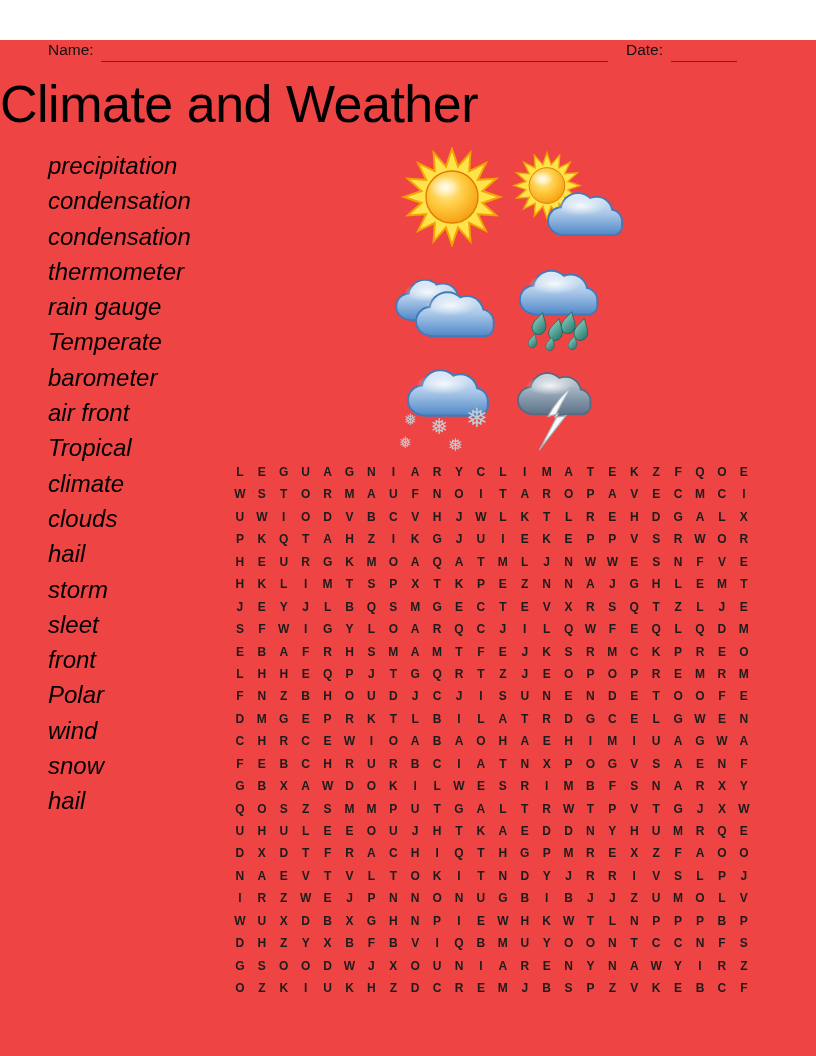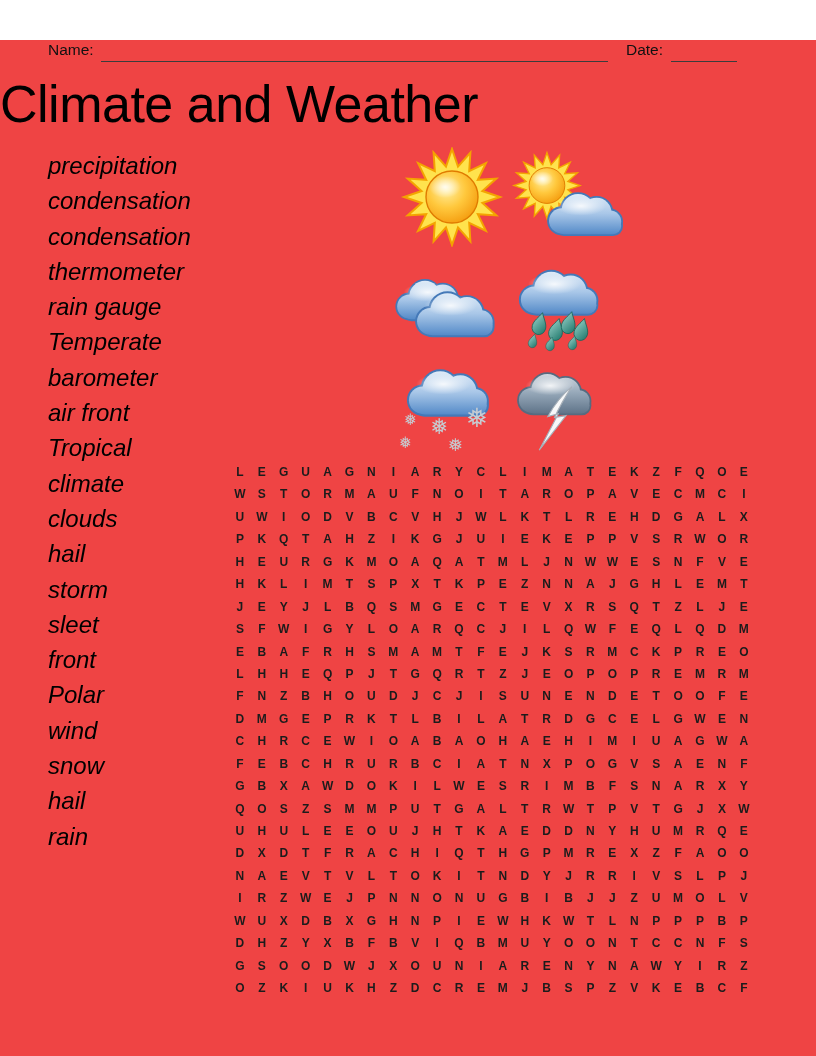--- a/index.html
+++ b/index.html
@@ -102,21 +102,20 @@
       <div class="word">climate</div>
       <div class="word">clouds</div>
       <div class="word">hail</div>
       <div class="word">storm</div>
       <div class="word">sleet</div>
       <div class="word">front</div>
       <div class="word">Polar</div>
       <div class="word">wind</div>
       <div class="word">snow</div>
       <div class="word">hail</div>
-      <div class="word">rain</div>
     </div>
 
   <div class="wicon icon-sun">
     <svg viewBox="0 0 100 100">
       <use href="#star16" fill="#FFE34D" stroke="#F4A300" stroke-width="2" stroke-linejoin="miter"></use>
       <circle cx="50" cy="50" r="26" fill="url(#gSunC)" stroke="#E07B00" stroke-width="1.4"></circle>
       <ellipse cx="43" cy="40" rx="16" ry="11" fill="url(#gGloss)"></ellipse>
     </svg>
   </div>
 

